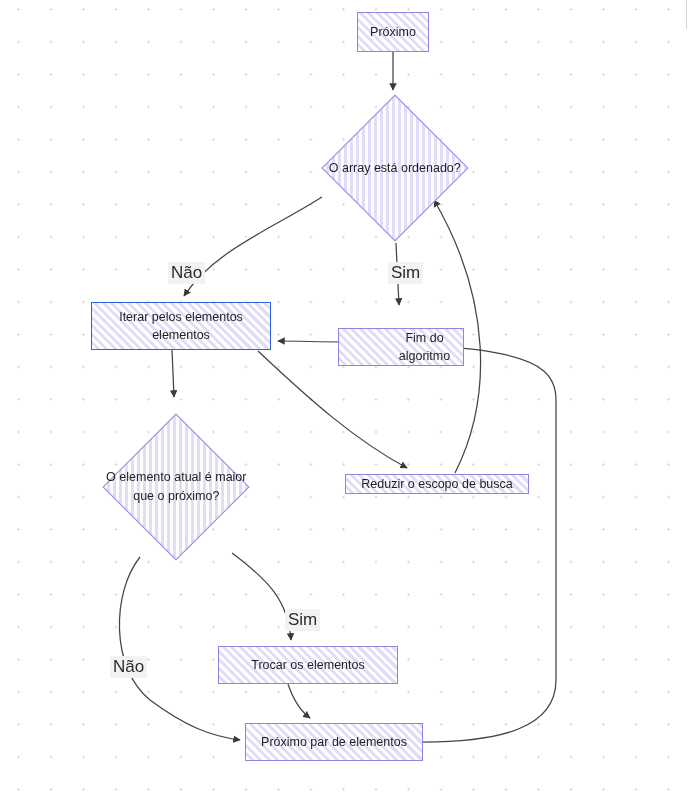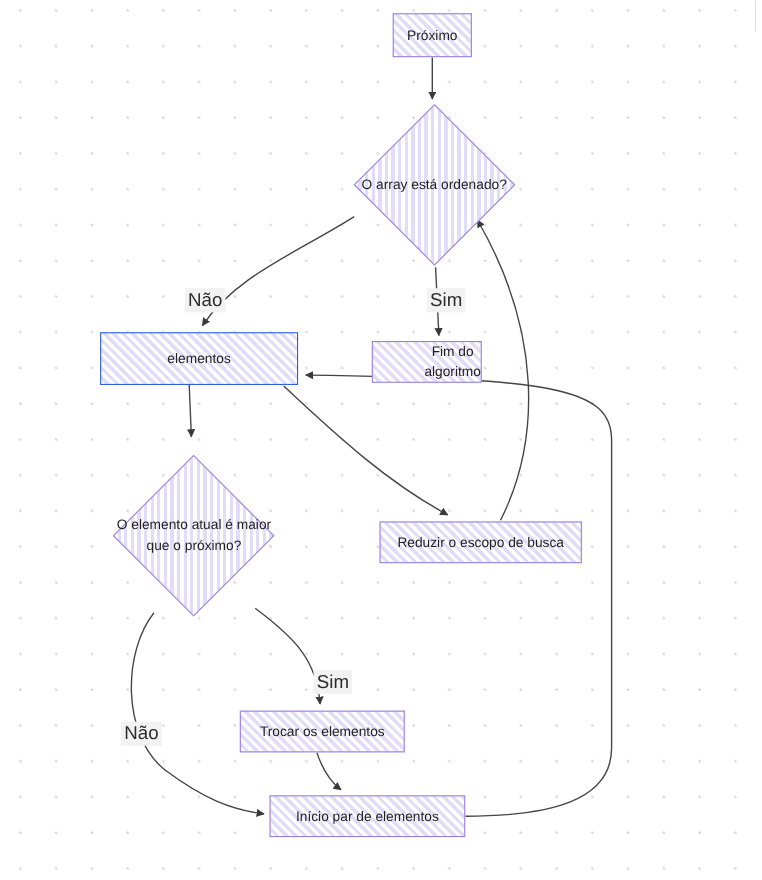--- a/index.html
+++ b/index.html
@@ -134,44 +134,45 @@
 
   <div class="node box hatch" style="left:357px; top:12px; width:72px; height:40px;">
     <span>Próximo</span>
   </div>
 
   <div class="node diamond hatch" style="left:343px; top:116px; width:104px; height:104px;">
     <span class="dlabel">O array está ordenado?</span>
   </div>
 
   <div class="node box hatch selected" style="left:91px; top:302px; width:180px; height:48px; flex-direction:column;">
+    <span>Iterar pelos elementos</span>
     <span>elementos</span>
   </div>
 
-  <div class="node box hatch" style="left:338px; top:310px; width:100px; height:38px;padding-left:47px;">
+  <div class="node box hatch" style="left:338px; top:328px; width:126px; height:38px;padding-left:47px;">
     <span>Fim do algoritmo</span>
   </div>
 
   <div class="node diamond hatch" style="left:124px; top:435px; width:104px; height:104px;">
     <span class="dlabel" style="display:flex; flex-direction:column;">
       <span>O elemento atual é maior</span>
       <span>que o próximo?</span>
     </span>
   </div>
 
-  <div class="node box hatch" style="left:345px; top:474px; width:184px; height:38px;">
+  <div class="node box hatch" style="left:345px; top:474px; width:184px; height:20px;">
     <span>Reduzir o escopo de busca</span>
   </div>
 
-  <div class="node box hatch" style="left:218px; top:646px; width:150px; height:38px;">
+  <div class="node box hatch" style="left:218px; top:646px; width:180px; height:38px;">
     <span>Trocar os elementos</span>
   </div>
 
   <div class="node box hatch" style="left:245px; top:723px; width:178px; height:38px;">
-    <span>Início par de elementos</span>
+    <span>Próximo par de elementos</span>
   </div>
 
   <span class="edge-label" style="left:168px; top:262px;">Não</span>
 
   <span class="edge-label" style="left:388px; top:262px;">Sim</span>
 
   <span class="edge-label" style="left:285px; top:609px;">Sim</span>
 
   <span class="edge-label" style="left:110px; top:656px;">Não</span>
 

